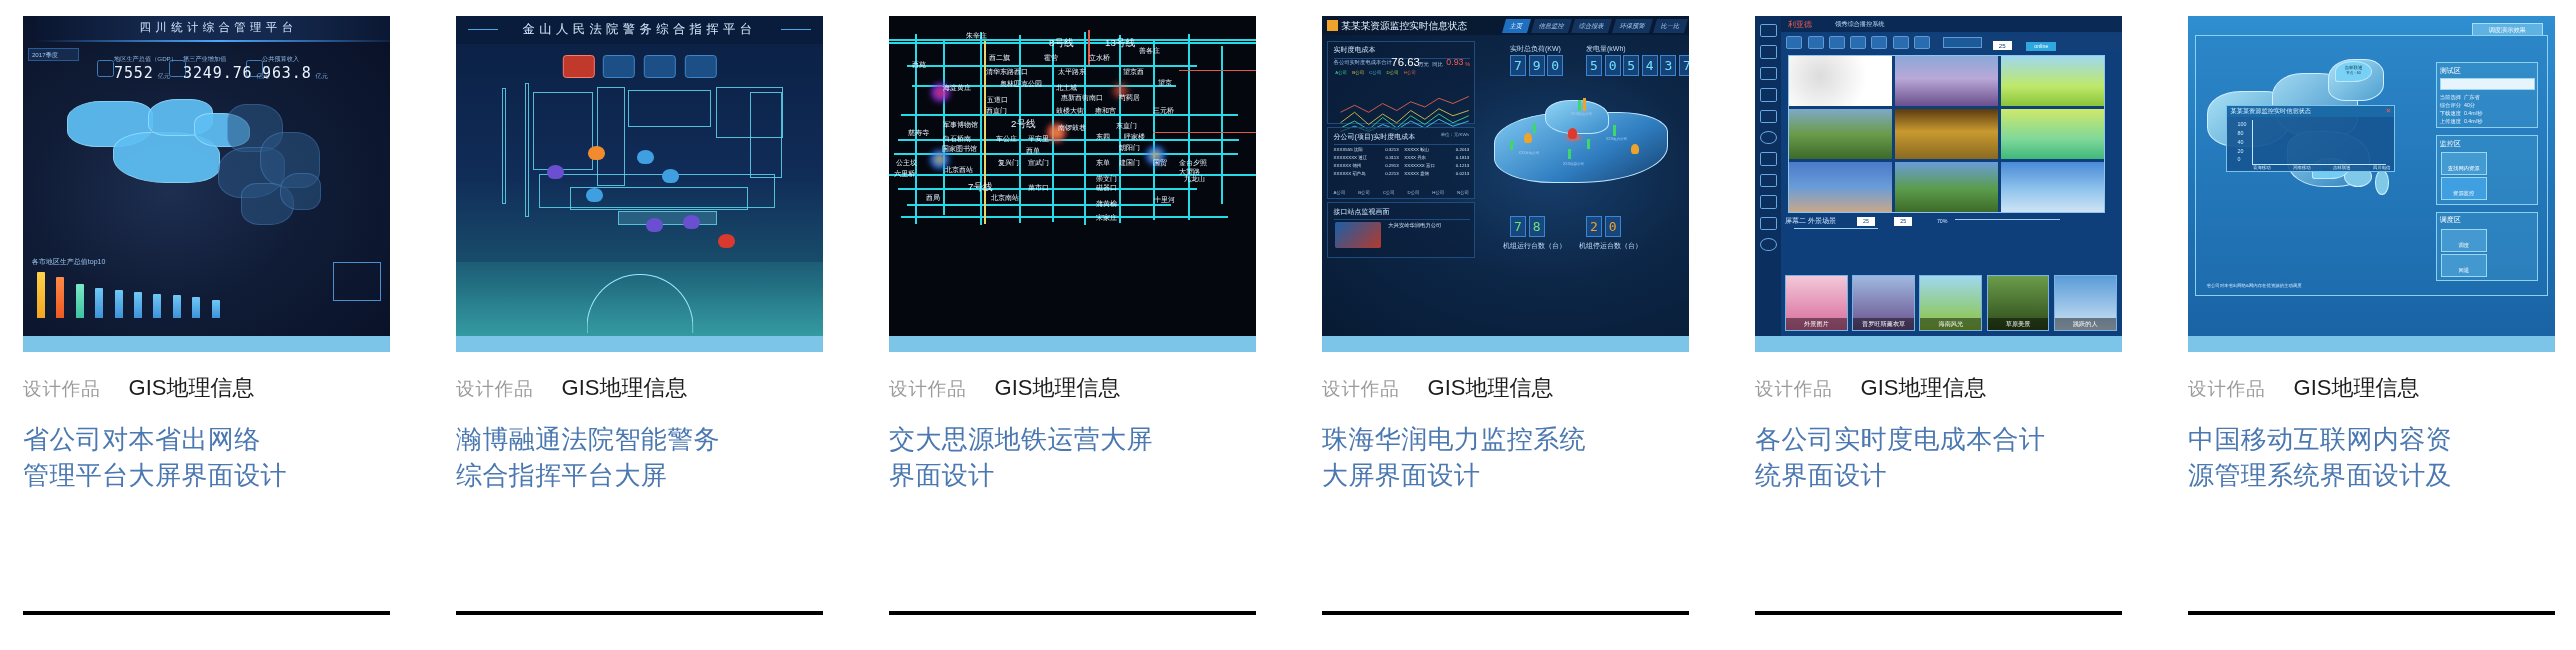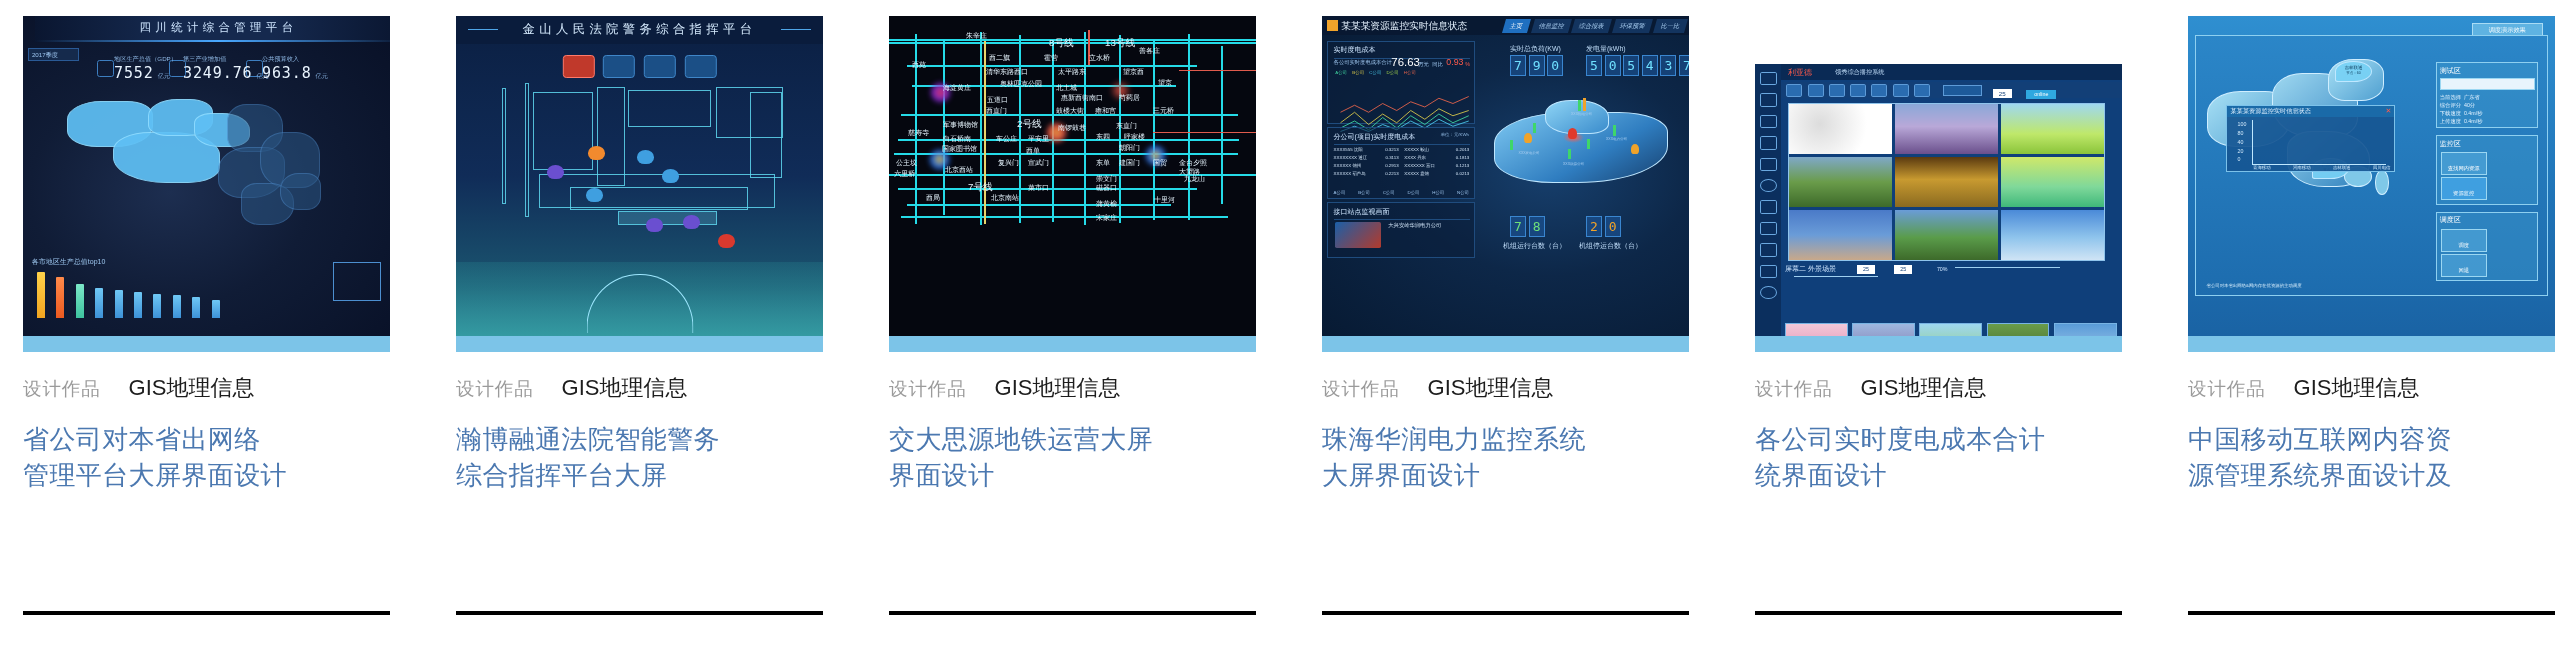--- a/index.html
+++ b/index.html
@@ -95,21 +95,21 @@
   .s4 .ph:after{content:"";display:block;margin:2.6px 4.4px 0 0;height:0.9px;background:#1f4c7e;}
   .s4 .kph{position:absolute;color:#bfdcf8;font-size:7px;white-space:nowrap;}
   .s4 .dig{position:absolute;display:flex;gap:2.6px;}
   .s4 .dig i{display:block;width:14px;height:19.3px;line-height:19.3px;text-align:center;
       background:rgba(30,90,160,.55);border:0.9px solid #3a86d0;color:#6fe0ff;
       font-size:13px;font-family:"DejaVu Sans Mono",monospace;font-style:normal;}
   .s4 .map{position:absolute;left:172px;top:77px;width:177px;height:105px;}
   .s4 .spark{position:absolute;left:8.8px;top:44px;width:137px;height:49px;}
 
   
-  .s5{background:#0f3f7a;margin-top:48px;}
+  .s5{background:#0f3f7a;}
   .s5 .side{position:absolute;left:0;top:0;width:26px;height:100%;background:#0b2f5e;}
   .s5 .side i{display:block;margin:8px auto 0;width:15px;height:11.4px;border:0.9px solid #6aa8e0;border-radius:1.8px;}
   .s5 .bar{position:absolute;left:26px;top:0;right:0;height:16px;background:#0a2a55;}
   .s5 .bar .ttl{position:absolute;left:7px;top:2.6px;font-size:8px;color:#ff5a4a;white-space:nowrap;}
   .s5 .bar .sub{position:absolute;left:54px;top:3.5px;font-size:6.2px;color:#bcd9f5;white-space:nowrap;}
   .s5 .tools{position:absolute;left:26px;top:17.6px;right:0;height:16px;background:#12declare;}
   .s5 .tools{background:#123f77;}
   .s5 .tools b{display:inline-block;margin:2.6px 0 0 5.3px;width:14px;height:10.5px;
       background:#2a6cb0;border:0.9px solid #5d9bd8;border-radius:1.8px;font-weight:normal;}
   .s5 .wall{position:absolute;left:33px;top:39px;width:315px;height:156px;
@@ -322,21 +322,21 @@
         <div class="st" style="left:111px;top:63px;">奥林匹克公园</div>
         <div class="st" style="left:167px;top:67px;">北土城</div>
         <div class="st" style="left:230px;top:77px;">芍药居</div>
         <div class="st" style="left:98px;top:79px;">五道口</div>
         <div class="st" style="left:172px;top:77px;">惠新西街南口</div>
         <div class="st" style="left:264px;top:90px;">三元桥</div>
         <div class="st" style="left:97px;top:90px;">西直门</div>
         <div class="st" style="left:167px;top:90px;">鼓楼大街</div>
         <div class="st" style="left:206px;top:90px;">雍和宫</div>
         <div class="st" style="left:54px;top:104px;">军事博物馆</div>
-        <div class="st big" style="left:128px;top:102px;">2号线</div>
+        <div class="st big" style="left:122px;top:102px;">2号线</div>
         <div class="st" style="left:169px;top:107px;">南锣鼓巷</div>
         <div class="st" style="left:227px;top:105px;">东直门</div>
         <div class="st" style="left:19.3px;top:112px;">慈寿寺</div>
         <div class="st" style="left:54px;top:118px;">白石桥南</div>
         <div class="st" style="left:107px;top:118px;">车公庄</div>
         <div class="st" style="left:139px;top:118px;">平安里</div>
         <div class="st" style="left:207px;top:116px;">东四</div>
         <div class="st" style="left:235px;top:116px;">呼家楼</div>
         <div class="st" style="left:53px;top:128px;">国家图书馆</div>
         <div class="st" style="left:137px;top:130px;">西单</div>

